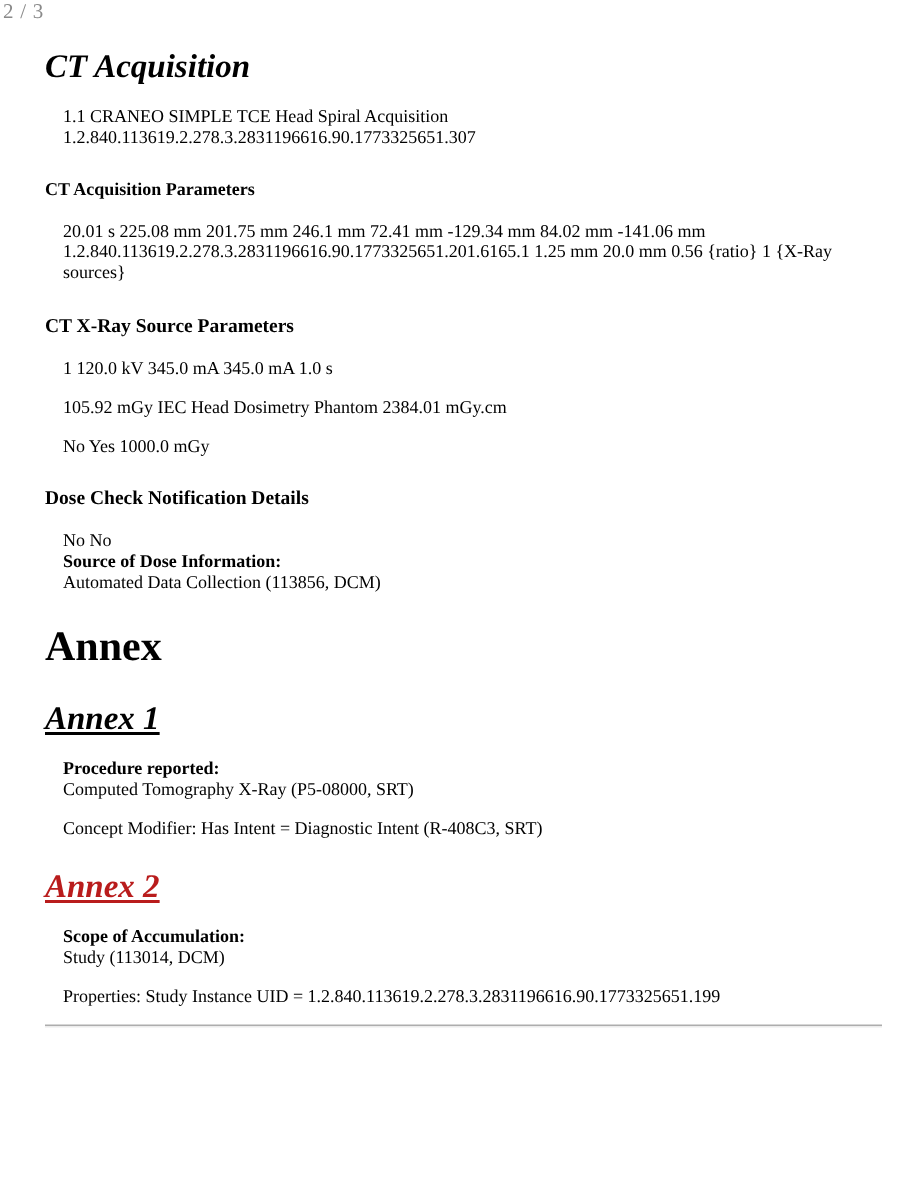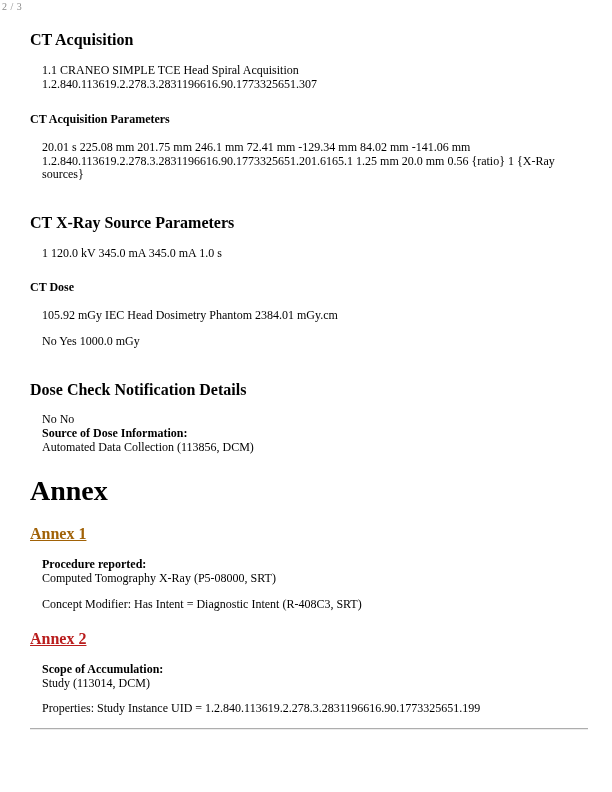--- a/index.html
+++ b/index.html
@@ -13,51 +13,52 @@
     overflow: hidden;
     font-family: "Liberation Serif", serif;
     font-size: 12px;
     color: #000000;
     position: relative;
   }
   .page-indicator {
     position: absolute;
     top: 1px;
     left: 2px;
-    font-size: 10px;
+    font-size: 14px;
     color: #8a8a8a;
     letter-spacing: 0.5px;
     font-family: "Liberation Serif", serif;
   }
   .content {
     padding: 31px 24px 0 30px;
     line-height: 1.15;
   }
   h1, h2, h3, h4 {
     font-weight: bold;
     line-height: 1.15;
   }
   h1 {
     font-size: 28px;
     margin: 20px 0 16px 0;
   }
   h2 {
-    font-size: 16px;
+    font-size: 22px;
     margin: 18px 0 15px 0;
+    font-style: italic;
   }
   h2.first {
     margin-top: 0;
   }
   h3 {
     font-size: 12px;
     margin: 21px 0 14px 0;
   }
   h4 {
-    font-size: 16px;
-    margin: 32px 0 14px 0;
+    font-size: 13px;
+    margin: 21px 0 14px 0;
   }
   p {
     margin: 12px 12px;
   }
   a.annex-link {
     text-decoration: underline;
     cursor: pointer;
   }
   hr.end-rule {
     margin: 12px 0 0 0;
@@ -77,31 +78,30 @@
 
   <h2 class="first">CT Acquisition</h2>
   <p><span>1.1 CRANEO SIMPLE TCE Head Spiral Acquisition</span><br><span>1.2.840.113619.2.278.3.2831196616.90.1773325651.307</span></p>
 
   <h3>CT Acquisition Parameters</h3>
   <p>20.01 s 225.08 mm 201.75 mm 246.1 mm 72.41 mm -129.34 mm 84.02 mm -141.06 mm 1.2.840.113619.2.278.3.2831196616.90.1773325651.201.6165.1 1.25 mm 20.0 mm 0.56 {ratio} 1 {X-Ray sources}</p>
 
   <h4>CT X-Ray Source Parameters</h4>
   <p>1 120.0 kV 345.0 mA 345.0 mA 1.0 s</p>
 
-  <h3>CT Dose</h3>
   <p>105.92 mGy IEC Head Dosimetry Phantom 2384.01 mGy.cm</p>
 
   <p>No Yes 1000.0 mGy</p>
 
   <h4>Dose Check Notification Details</h4>
   <p><span>No No</span><br><b>Source of Dose Information:</b><br><span>Automated Data Collection (113856, DCM)</span></p>
 
   <h1>Annex</h1>
 
-  <h2><a class="annex-link" style="color: #a16207;">Annex 1</a></h2>
+  <h2><a class="annex-link" style="color: #000000;">Annex 1</a></h2>
   <p><b>Procedure reported:</b><br><span>Computed Tomography X-Ray (P5-08000, SRT)</span></p>
   <p>Concept Modifier: Has Intent = Diagnostic Intent (R-408C3, SRT)</p>
 
   <h2><a class="annex-link" style="color: #b91c1c;">Annex 2</a></h2>
   <p><b>Scope of Accumulation:</b><br><span>Study (113014, DCM)</span></p>
   <p>Properties: Study Instance UID = 1.2.840.113619.2.278.3.2831196616.90.1773325651.199</p>
 
   <hr class="end-rule">
 
 </main>

